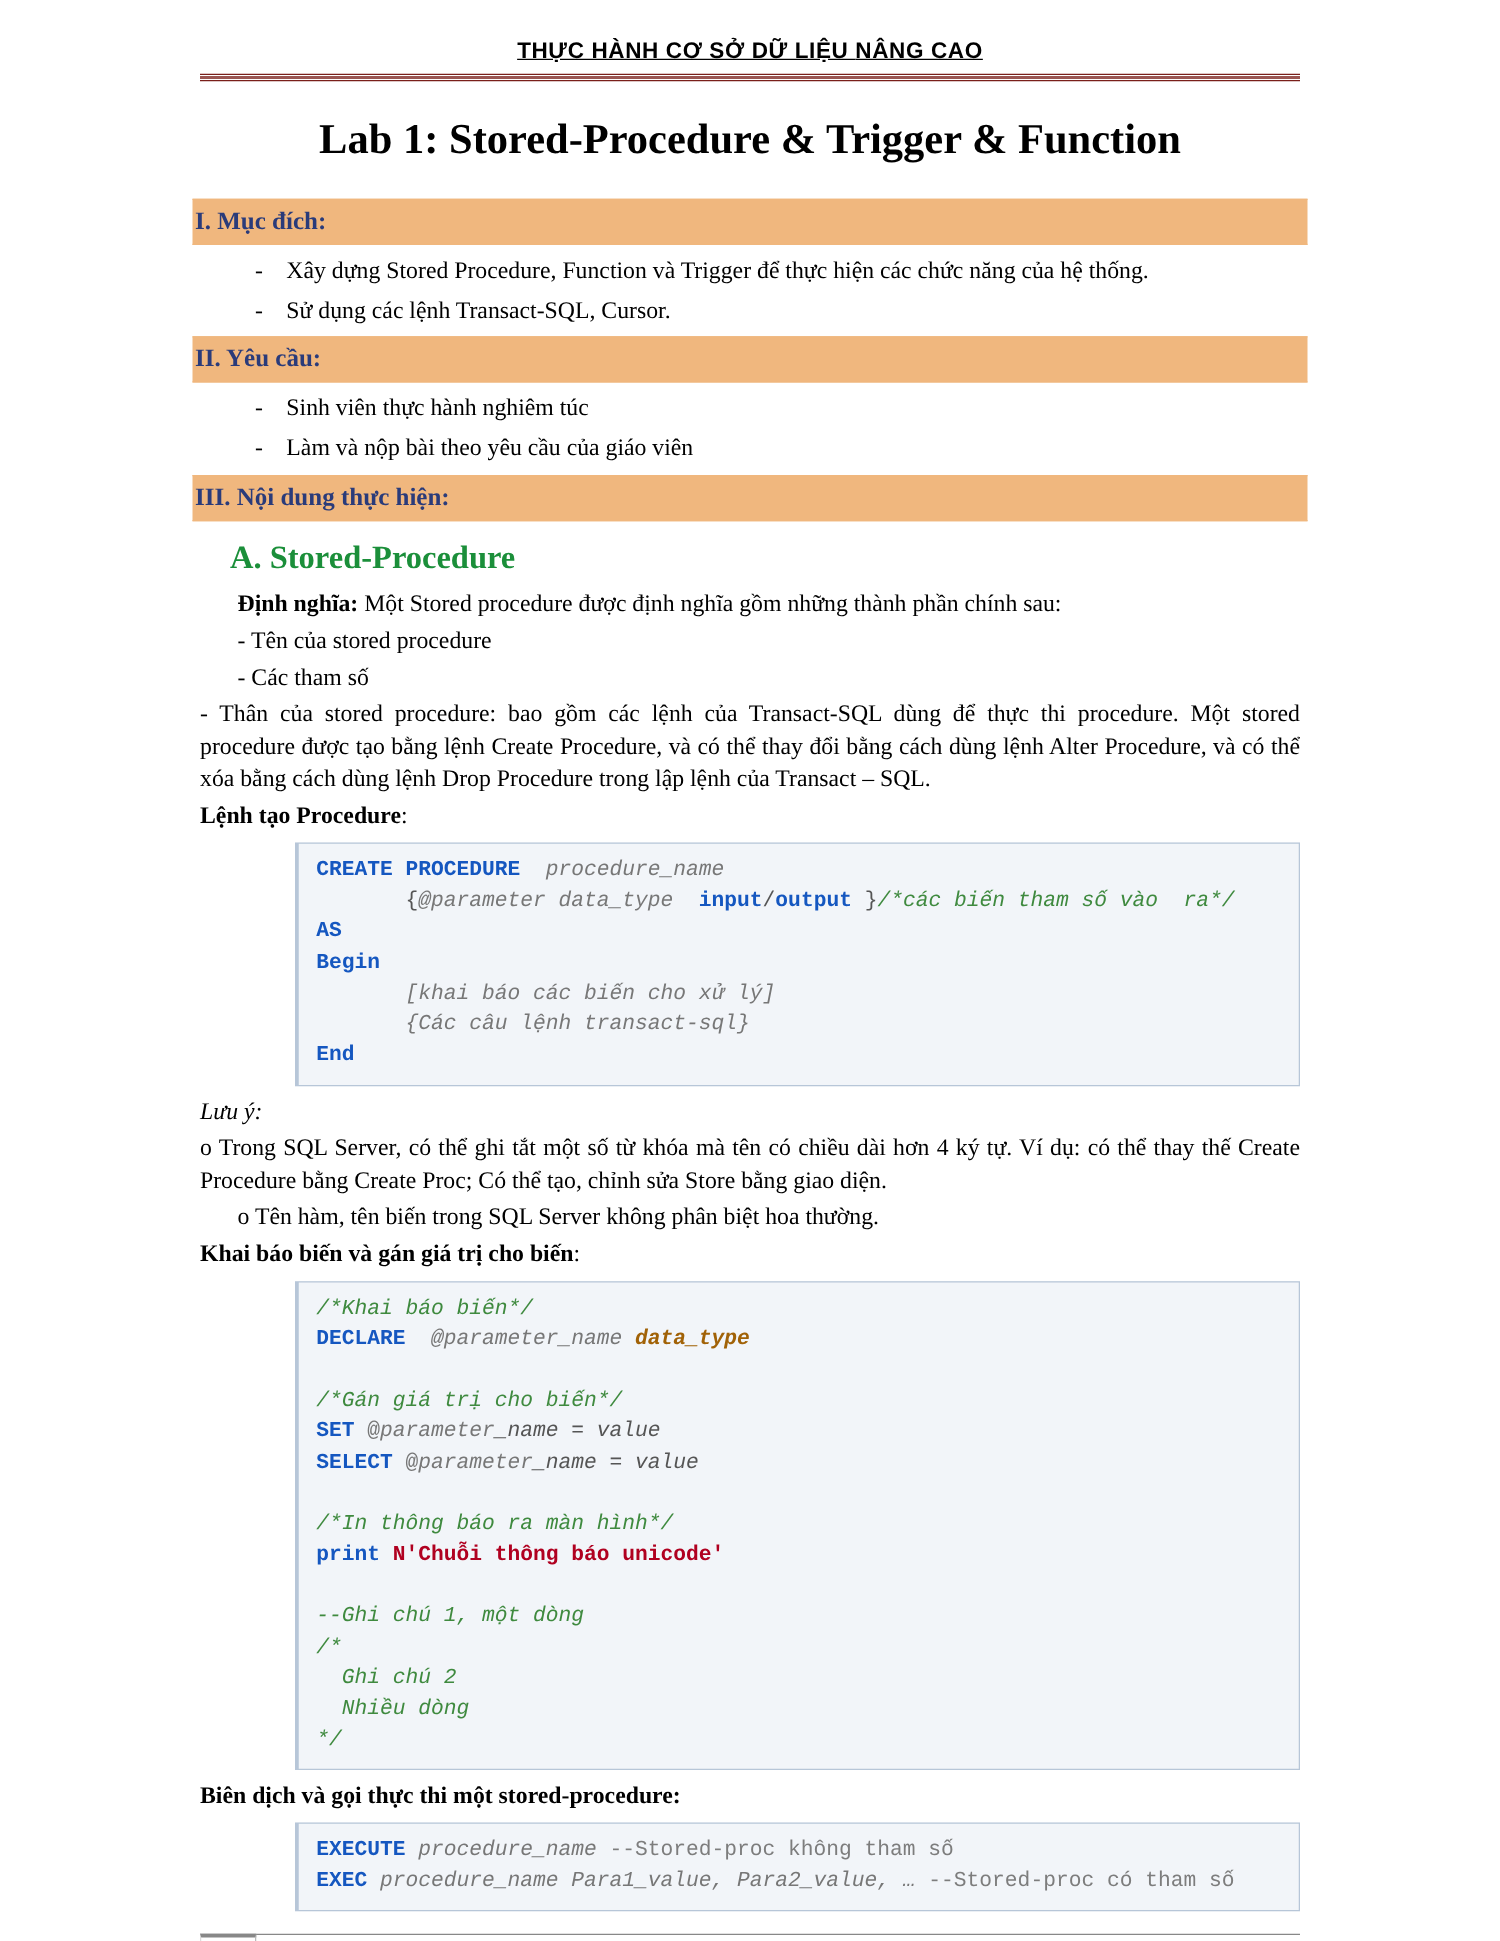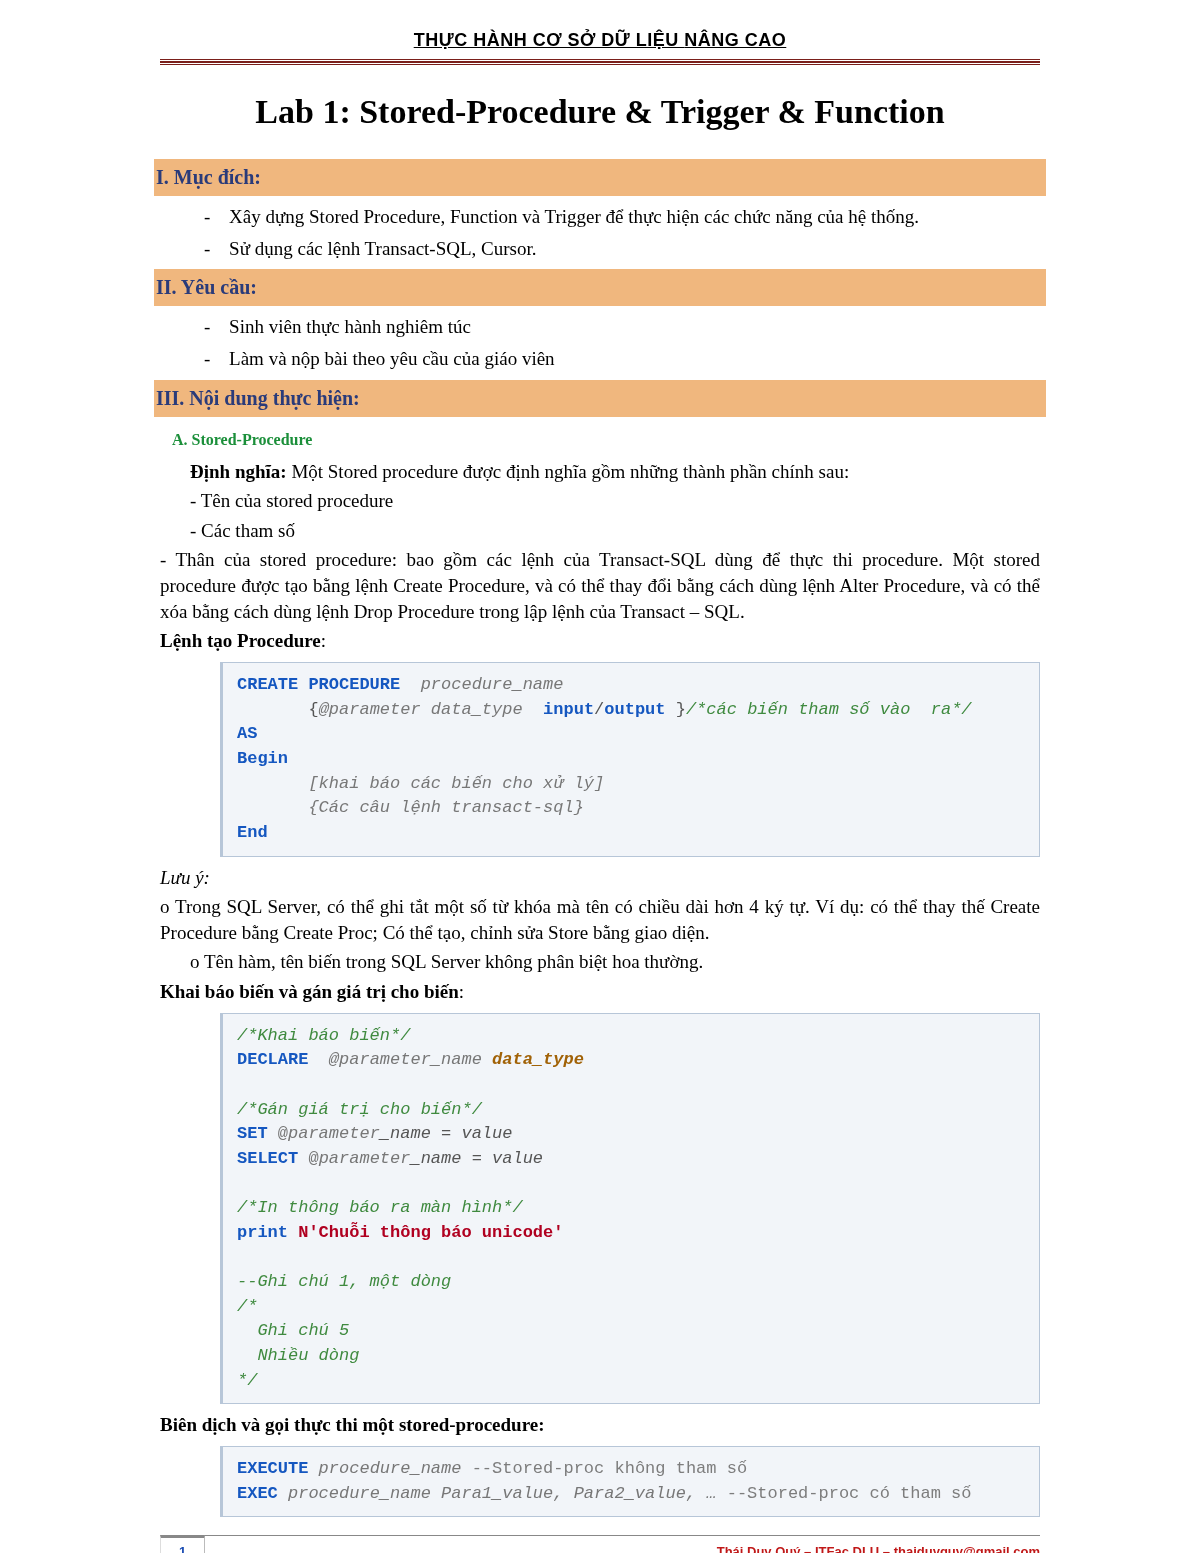--- a/index.html
+++ b/index.html
@@ -46,32 +46,32 @@
     font-size: 20px;
     margin: 0 -6px;
   }
   .body-text { font-size: 19px; line-height: 1.35; }
   ul.dash { list-style: none; padding: 0; margin: 8px 0 8px 60px; }
   ul.dash li { margin: 6px 12px; }
   ul.dash li::before { content: "- "; margin-left: -28px; padding-right: 14px; }
   .subA {
     color: #1b8f3a;
     font-weight: bold;
-    font-size: 16px;
-    margin: 14px 0 10px 12px;
+    font-size: 26px;
+    margin: 14px 0 10px 24px;
   }
   .para { margin: 4px 0 4px 30px; }
   .para0 { margin: 4px 0; }
   .italic { font-style: italic; }
   .bold { font-weight: bold; }
   .code-block {
     background: #f2f5f9;
     border: 1px solid #b7c6d8;
     border-left: 3px solid #b7c6d8;
-    margin: 8px 0 8px 60px;
+    margin: 8px 0 8px 76px;
     padding: 10px 14px 10px 14px;
     font-family: "Courier New", monospace;
     font-size: 17px;
     line-height: 1.45;
     white-space: pre;
     color: #555;
   }
   .kw { color: #1557c0; font-weight: bold; }
   .kw-out { color: #1557c0; font-weight: bold; }
   .ident { color: #777; font-style: italic; }
@@ -165,21 +165,21 @@
 
 <span class="cmt">/*Gán giá trị cho biến*/</span>
 <span class="decl">SET </span><span class="at">@</span><span class="param">parameter</span><span class="italic">_name = value</span>
 <span class="decl">SELECT </span><span class="at">@</span><span class="param">parameter</span><span class="italic">_name = value</span>
 
 <span class="cmt">/*In thông báo ra màn hình*/</span>
 <span class="decl">print </span><span class="print-n">N'Chuỗi thông báo unicode'</span>
 
 <span class="cmt">--Ghi chú 1, một dòng</span>
 <span class="cmt">/*</span>
-<span class="cmt">  Ghi chú 5</span>
+<span class="cmt">  Ghi chú 2</span>
 <span class="cmt">  Nhiều dòng</span>
 <span class="cmt">*/</span></div>
 
   <div class="body-text para0 bold">Biên dịch và gọi thực thi một stored-procedure:</div>
 
   <div class="code-block"><span class="decl">EXECUTE</span><span class="ident"> procedure_name </span><span class="cmt-gray">--Stored-proc không tham số</span>
 <span class="decl">EXEC</span><span class="ident"> procedure_name Para1_value, Para2_value, … </span><span class="cmt-gray">--Stored-proc có tham số</span>
 </div>
 
   <div class="footer">

